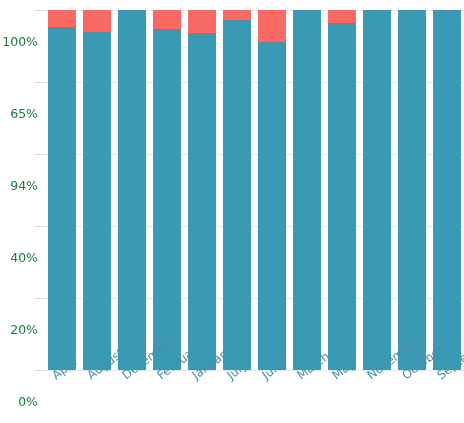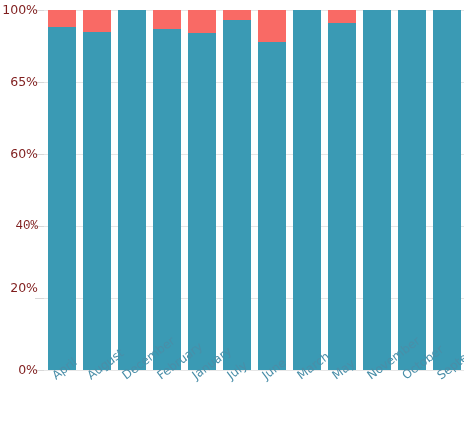--- a/index.html
+++ b/index.html
@@ -41,24 +41,25 @@
     width: 9px;
     height: 1px;
     background: #d8d8d8;
   }
   .ytick-wrap {
     position: absolute;
     left: 0;
     width: 38px;
     text-align: right;
     font-size: 12.5px;
-    color: #7f1d1d;
+    color: #15803d;
     transform: translateY(-50%);
     white-space: nowrap;
     line-height: 1;
+    margin-top: 32px;
   }
 
   .bars-layer {
     position: absolute;
     left: 0;
     top: 0;
     width: 100%;
     height: 100%;
   }
 
@@ -178,17 +179,17 @@
       <div class="xlabel" style="left: 215.5px;">June</div>
       <div class="xlabel" style="left: 250.5px;">March</div>
       <div class="xlabel" style="left: 285.5px;">May</div>
       <div class="xlabel" style="left: 320.5px;">November</div>
       <div class="xlabel" style="left: 355.5px;">October</div>
       <div class="xlabel" style="left: 390.5px;">September</div>
     </div>
 
 <div class="ytick-wrap" style="top: 10px;">100%</div>
     <div class="ytick-wrap" style="top: 82px;">65%</div>
-    <div class="ytick-wrap" style="top: 154px;">60%</div>
-    <div class="ytick-wrap" style="top: 226px; font-family: Liberation Mono, monospace;">40%</div>
-    <div class="ytick-wrap" style="top: 288px;">20%</div>
+    <div class="ytick-wrap" style="top: 154px;">94%</div>
+    <div class="ytick-wrap" style="top: 226px;">40%</div>
+    <div class="ytick-wrap" style="top: 298px;">20%</div>
     <div class="ytick-wrap" style="top: 370px;">0%</div>
   </div>
 
 </body></html>

